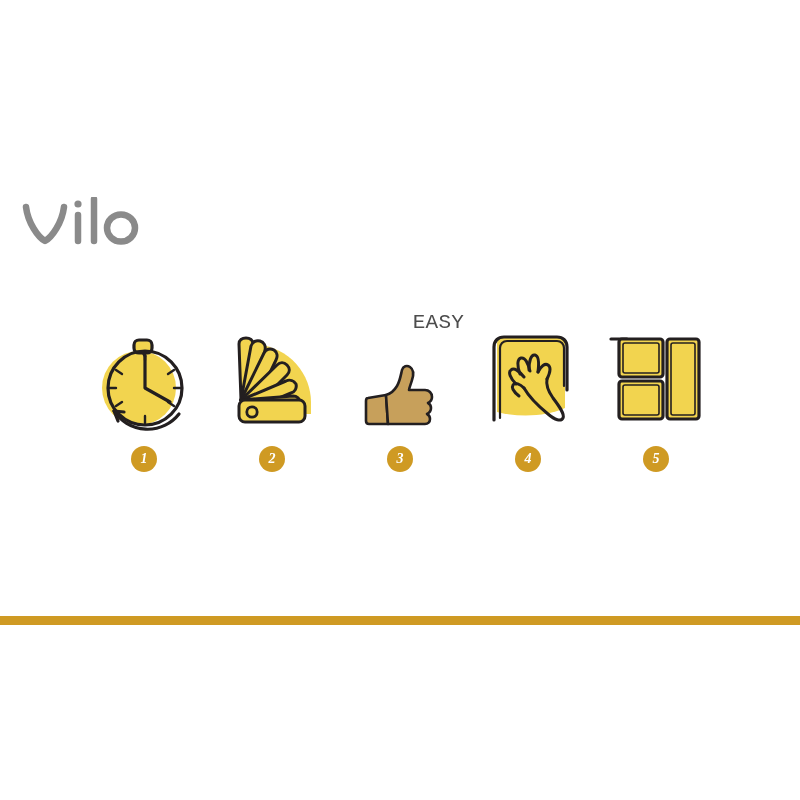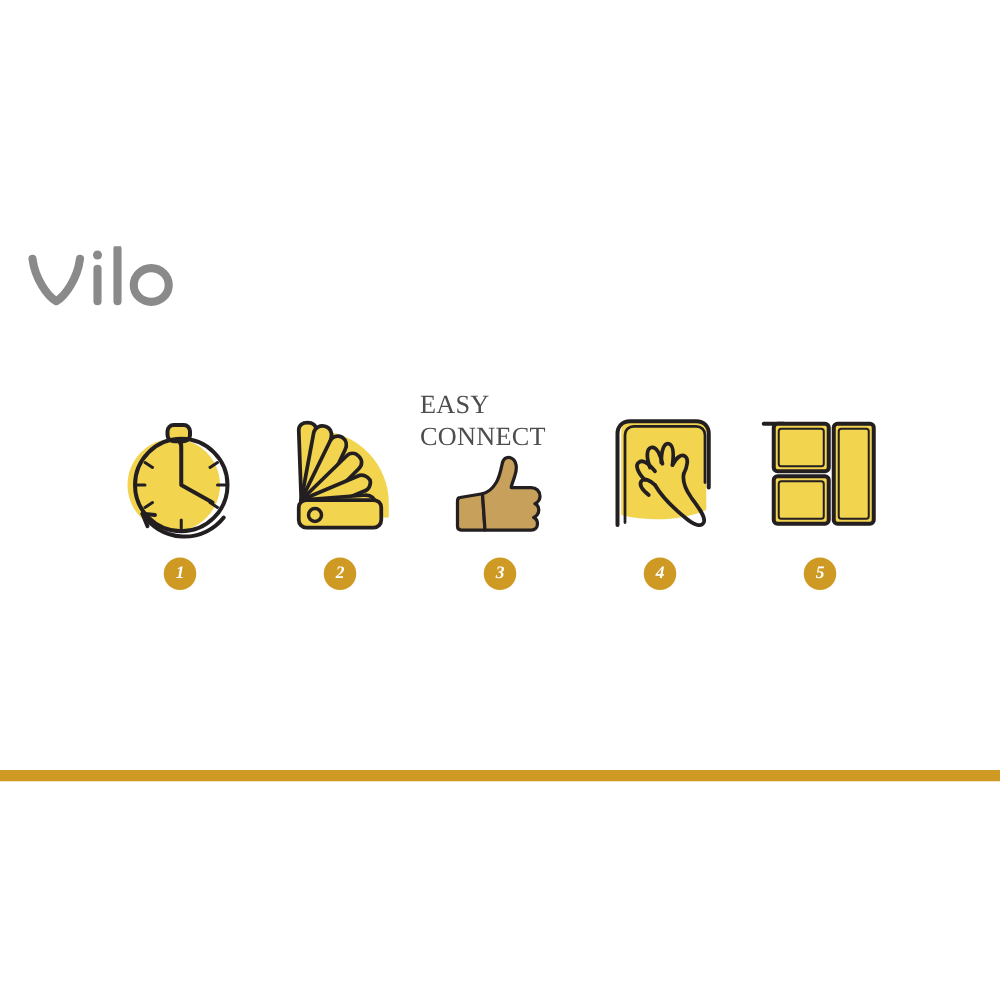--- a/index.html
+++ b/index.html
@@ -51,23 +51,23 @@
     flex-direction: column;
     align-items: center;
     justify-content: flex-end;
     position: relative;
   }
 
   .feature-caption {
     font-size: 21px;
     line-height: 26px;
     color: #4d4d4d;
-    text-align: left;
+    text-align: right;
     letter-spacing: 0.2px;
-    font-family: Liberation Serif, serif;
+    font-family: Liberation Mono, monospace;
     position: absolute;
     top: 10px;
     left: 0;
     right: 0;
   }
 
   .icon-box {
     width: 120px;
     height: 110px;
     display: flex;
@@ -178,21 +178,20 @@
           </g>
           <circle cx="33" cy="86" r="5.2" fill="#f2d44f" stroke="#231f20" stroke-width="2.8"></circle>
         </svg>
       </div>
       <div class="step-badge">2</div>
     </div>
 
     <div class="feature">
       <div class="feature-caption">
         <div>EASY</div>
-        <div>CONNECT</div>
       </div>
       <div class="icon-box" style="height:76px;">
         <svg width="78" height="70" viewBox="0 0 78 70" xmlns="http://www.w3.org/2000/svg">
           <g stroke="#231f20" stroke-width="2.6" stroke-linejoin="round" stroke-linecap="round">
 
             <path d="M7 36 L25 33 L27 62 L8 62 C 6 62, 5 61, 5 59 L5 39 C 5 37, 6 36, 7 36 Z" fill="#c7a05b"></path>
 
             <path d="M25 33 C 29 32, 33 29, 36 24 C 39 19, 40 12, 41 8 C 42 4, 46 3, 49 5 C 52 7, 53 12, 51 18 C 50 22, 48 26, 48 28 L64 28 C 68 28, 71 31, 71 35 C 71 38, 69 40, 67 41 C 69 42, 70 44, 70 46 C 70 49, 68 51, 66 52 C 68 53, 69 55, 69 57 C 69 60, 67 62, 64 62 L27 62 Z" fill="#c7a05b"></path>
           </g>
         </svg>

